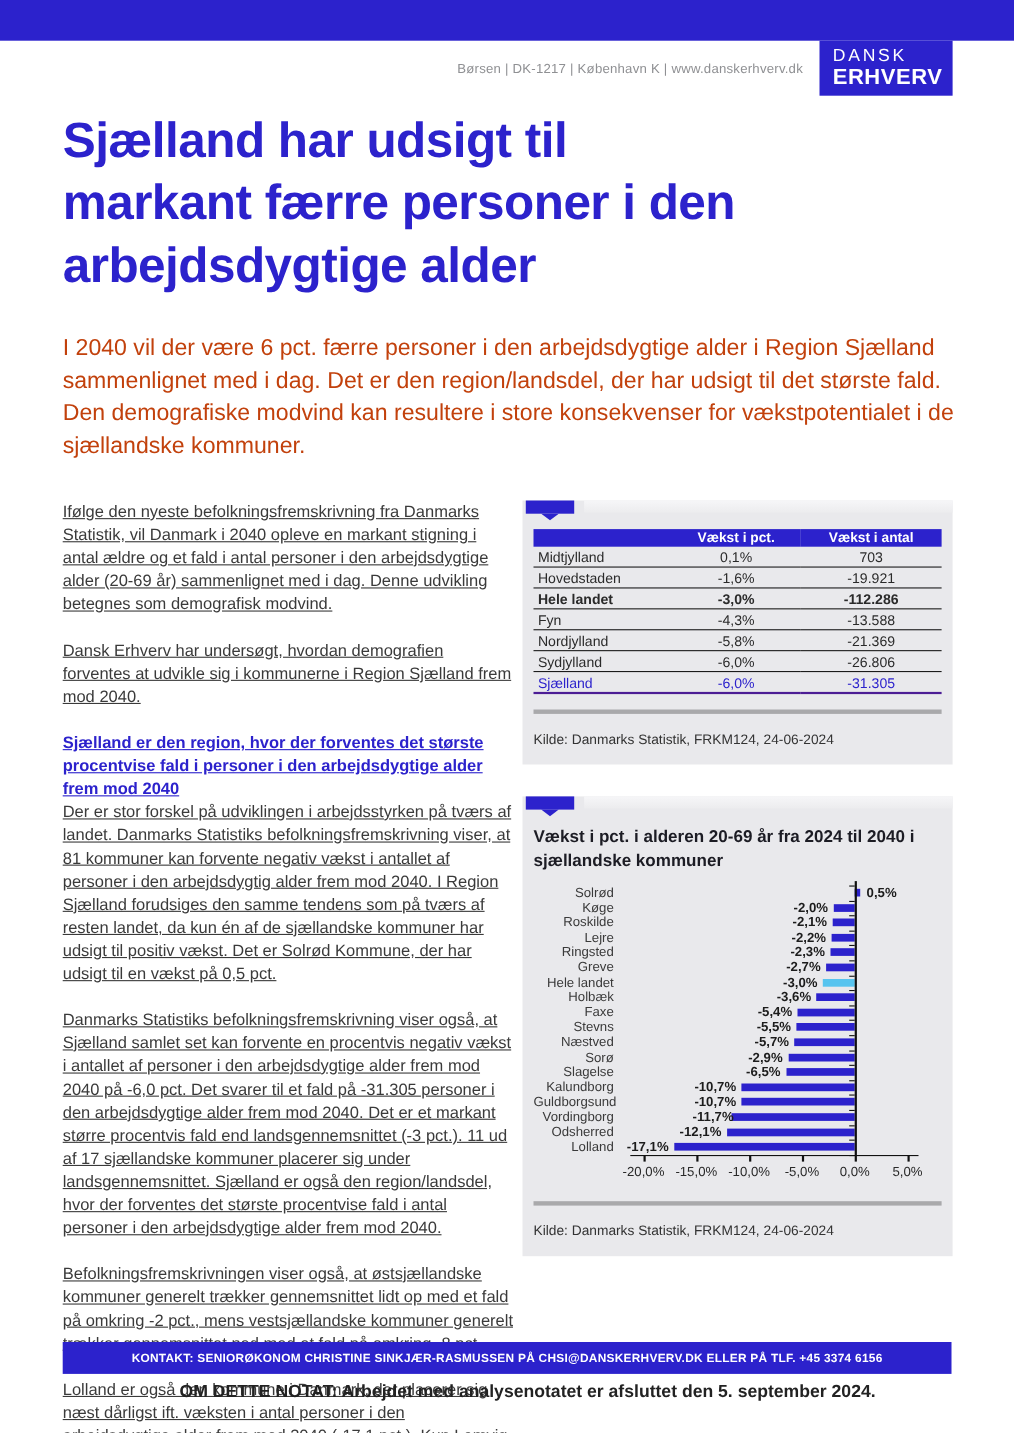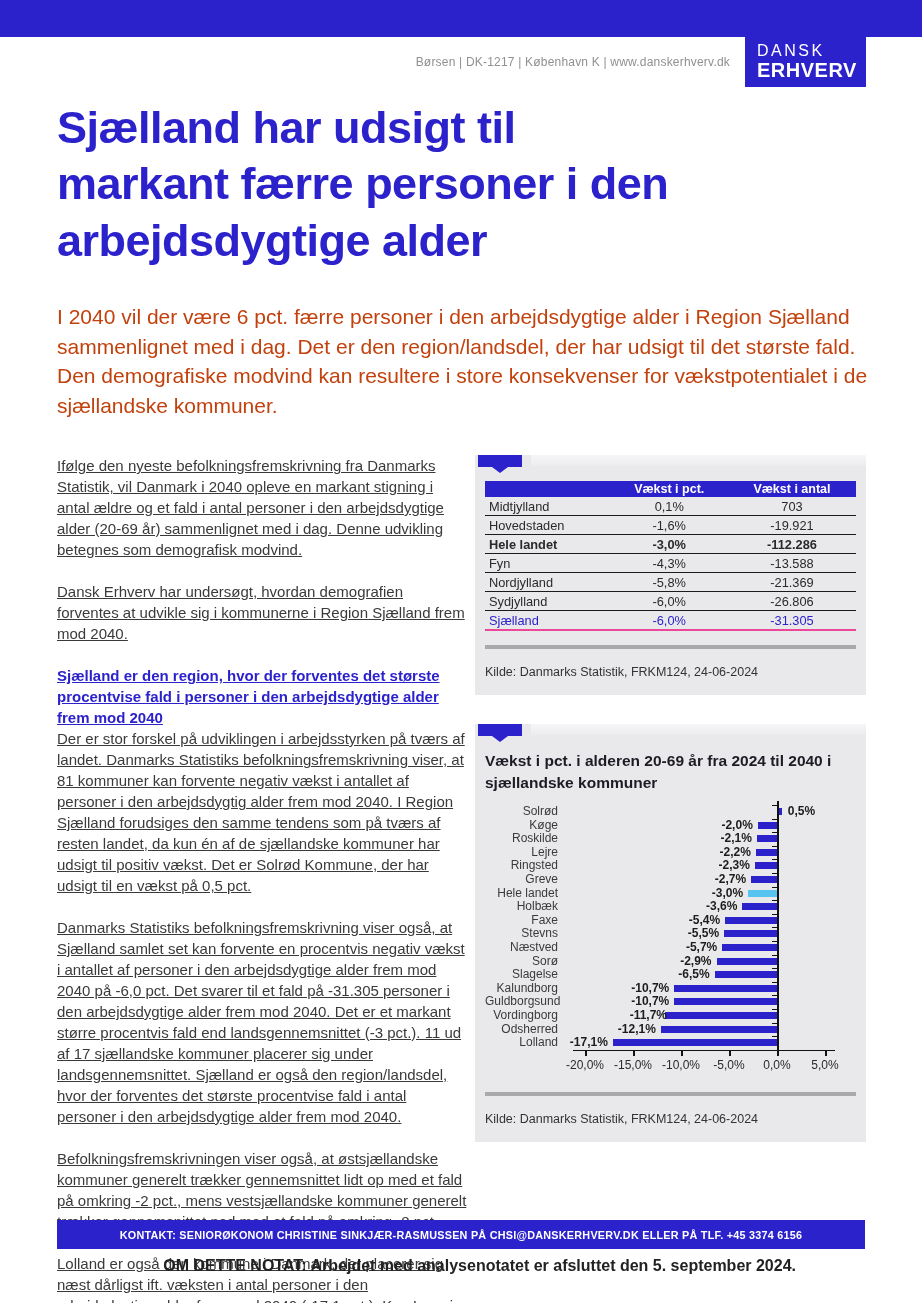--- a/index.html
+++ b/index.html
@@ -40,21 +40,21 @@
   .chart-title{font-size:15.5px;font-weight:700;color:#1c1c24;line-height:1.42;margin:0 0 11px 0;position:relative;}
 
   table.data{width:100%;border-collapse:collapse;font-size:12.8px;color:#2a2a2a;position:relative;}
   table.data th{background:var(--brand);color:#ffffff;font-weight:700;font-size:12.5px;
                 padding:1px 4px;text-align:center;}
   table.data th:first-child{text-align:left;}
   table.data td{border-bottom:1px solid #1b1b1b;padding:1.5px 4px;text-align:center;}
   table.data td:first-child{text-align:left;}
   table.data tr.bold td{font-weight:700;}
   table.data tr.highlight td{color:var(--brand);}
-  table.data tr:last-child td{border-bottom:2px solid #ec4899;}
+  table.data tr:last-child td{border-bottom:2px solid #4c1d95;}
 
   .divider{height:4px;background:var(--divg);margin-top:14px;}
   .source{font-size:12.5px;color:#333333;margin-top:16px;}
 
   .bars{position:relative;margin-top:2px;}
   .bar-row{display:flex;height:13.6px;align-items:center;}
   .cat{width:80px;text-align:right;font-size:12px;color:#3a3a3a;box-sizing:border-box;
        padding-right:7px;line-height:13.6px;white-space:nowrap;}
   .plot{position:relative;flex:1;height:100%;}
   .bar{position:absolute;top:3px;height:7px;background:var(--brand);}

